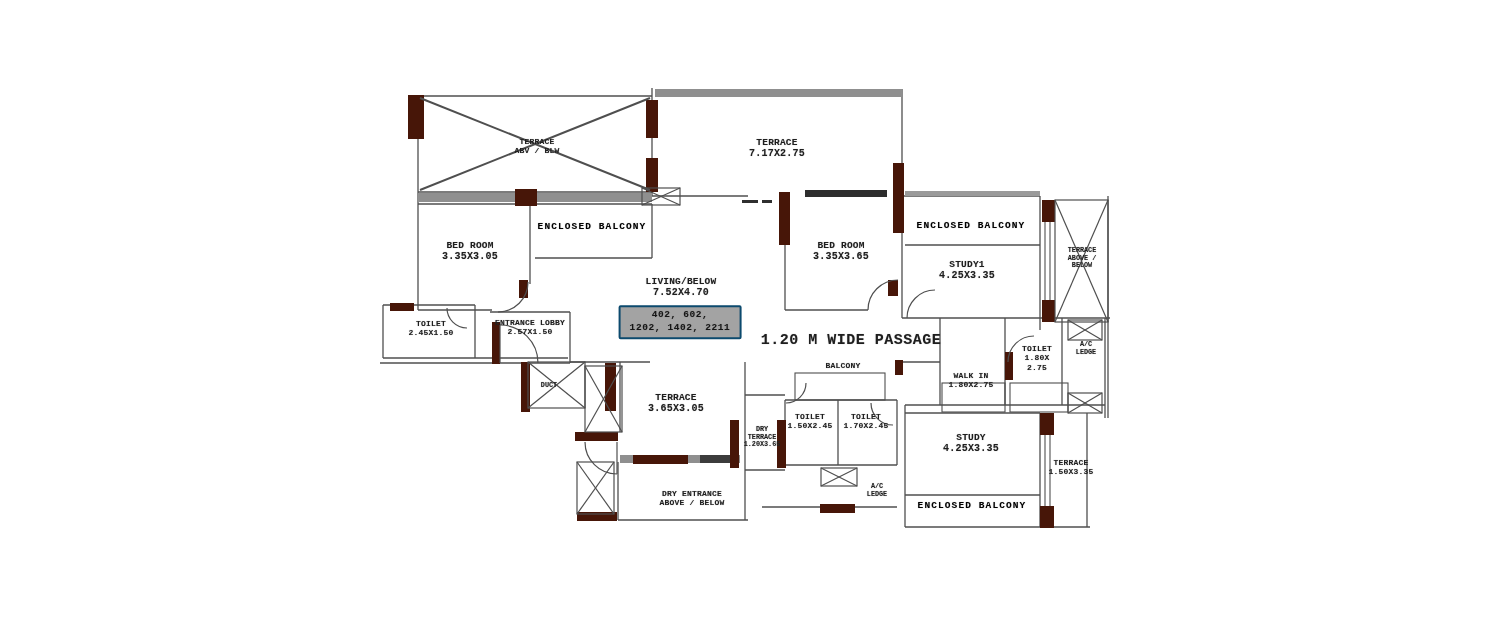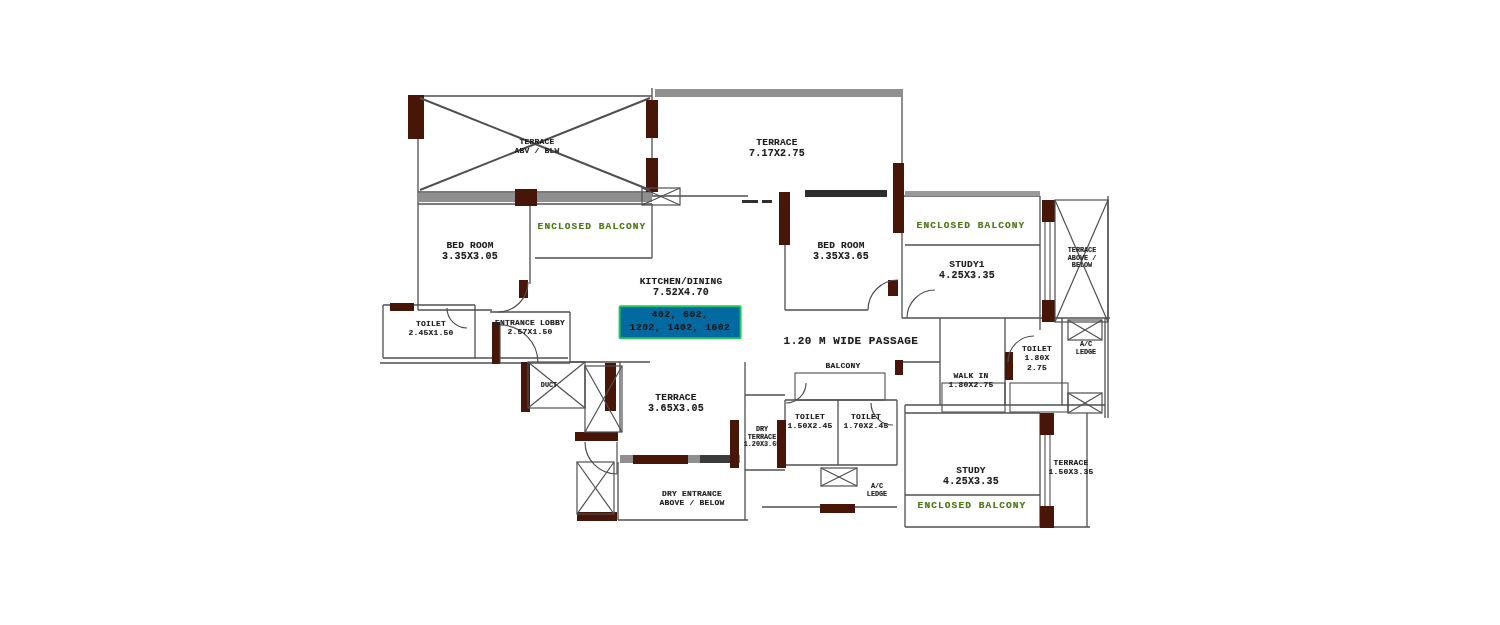--- a/index.html
+++ b/index.html
@@ -11,26 +11,26 @@
   .lbl{
     position:absolute;transform:translate(-50%,-50%);
     text-align:center;color:#1e1e1e;font-weight:700;line-height:1.18;
     letter-spacing:.2px;white-space:nowrap;
     text-shadow:0 0 1px rgba(70,70,70,.45);
   }
   .lbl .nm{display:block;font-size:9.5px;}
   .lbl .dm{display:block;font-size:10px;}
   .lbl.sm .nm,.lbl.sm .dm{font-size:8px;}
   .lbl.tiny .nm,.lbl.tiny .dm{font-size:6.8px;line-height:1.12;letter-spacing:0;}
-  .lbl.red{color:#4d7c0f;letter-spacing:1.1px;}
+  .lbl.red{color:#000000;letter-spacing:1.1px;}
   .lbl.red .nm{font-size:9.5px;}
-  .lbl.single .nm{font-size:11px;letter-spacing:.5px;}
+  .lbl.single .nm{font-size:15px;letter-spacing:.5px;}
   .unitbox{
     position:absolute;transform:translate(-50%,-50%);
-    border:2px solid #22c55e;background:#0369a1;border-radius:2px;
+    border:2px solid #0c4a6e;background:#a3a3a3;border-radius:2px;
     padding:2px 9px;text-align:center;font-weight:700;font-size:9.5px;
     line-height:1.35;letter-spacing:.6px;color:#161616;
     text-shadow:0 0 1px rgba(70,70,70,.4);white-space:nowrap;
   }
   .unitbox span{display:block;}
 </style>
 </head>
 <body>
 
 <div class="canvas">
@@ -234,27 +234,27 @@
     <span class="dm">4.25X3.35</span>
   </div>
 
   <div class="lbl tiny" style="left:1082px;top:258px">
     <span class="nm">TERRACE</span>
     <span class="nm">ABOVE /</span>
     <span class="nm">BELOW</span>
   </div>
 
   <div class="lbl" style="left:681px;top:287px">
-    <span class="nm">KITCHEN/DINING</span>
+    <span class="nm">LIVING/BELOW</span>
     <span class="dm">7.52X4.70</span>
   </div>
 
   <div class="unitbox" style="left:680px;top:322px">
     <span>402, 602,</span>
-    <span>1202, 1402, 1602</span>
+    <span>1202, 1402, 2211</span>
   </div>
 
   <div class="lbl sm" style="left:431px;top:328px">
     <span class="nm">TOILET</span>
     <span class="dm">2.45X1.50</span>
   </div>
 
   <div class="lbl sm" style="left:530px;top:327px">
     <span class="nm">ENTRANCE LOBBY</span>
     <span class="dm">2.57X1.50</span>
@@ -302,21 +302,21 @@
 
   <div class="lbl sm" style="left:866px;top:421px">
     <span class="nm">TOILET</span>
     <span class="dm">1.70X2.45</span>
   </div>
 
   <div class="lbl tiny" style="left:549px;top:386px">
     <span class="nm">DUCT</span>
   </div>
 
-  <div class="lbl" style="left:971px;top:476px">
+  <div class="lbl" style="left:971px;top:443px">
     <span class="nm">STUDY</span>
     <span class="dm">4.25X3.35</span>
   </div>
 
   <div class="lbl sm" style="left:1071px;top:467px">
     <span class="nm">TERRACE</span>
     <span class="dm">1.50X3.35</span>
   </div>
 
   <div class="lbl red" style="left:972px;top:506px">

